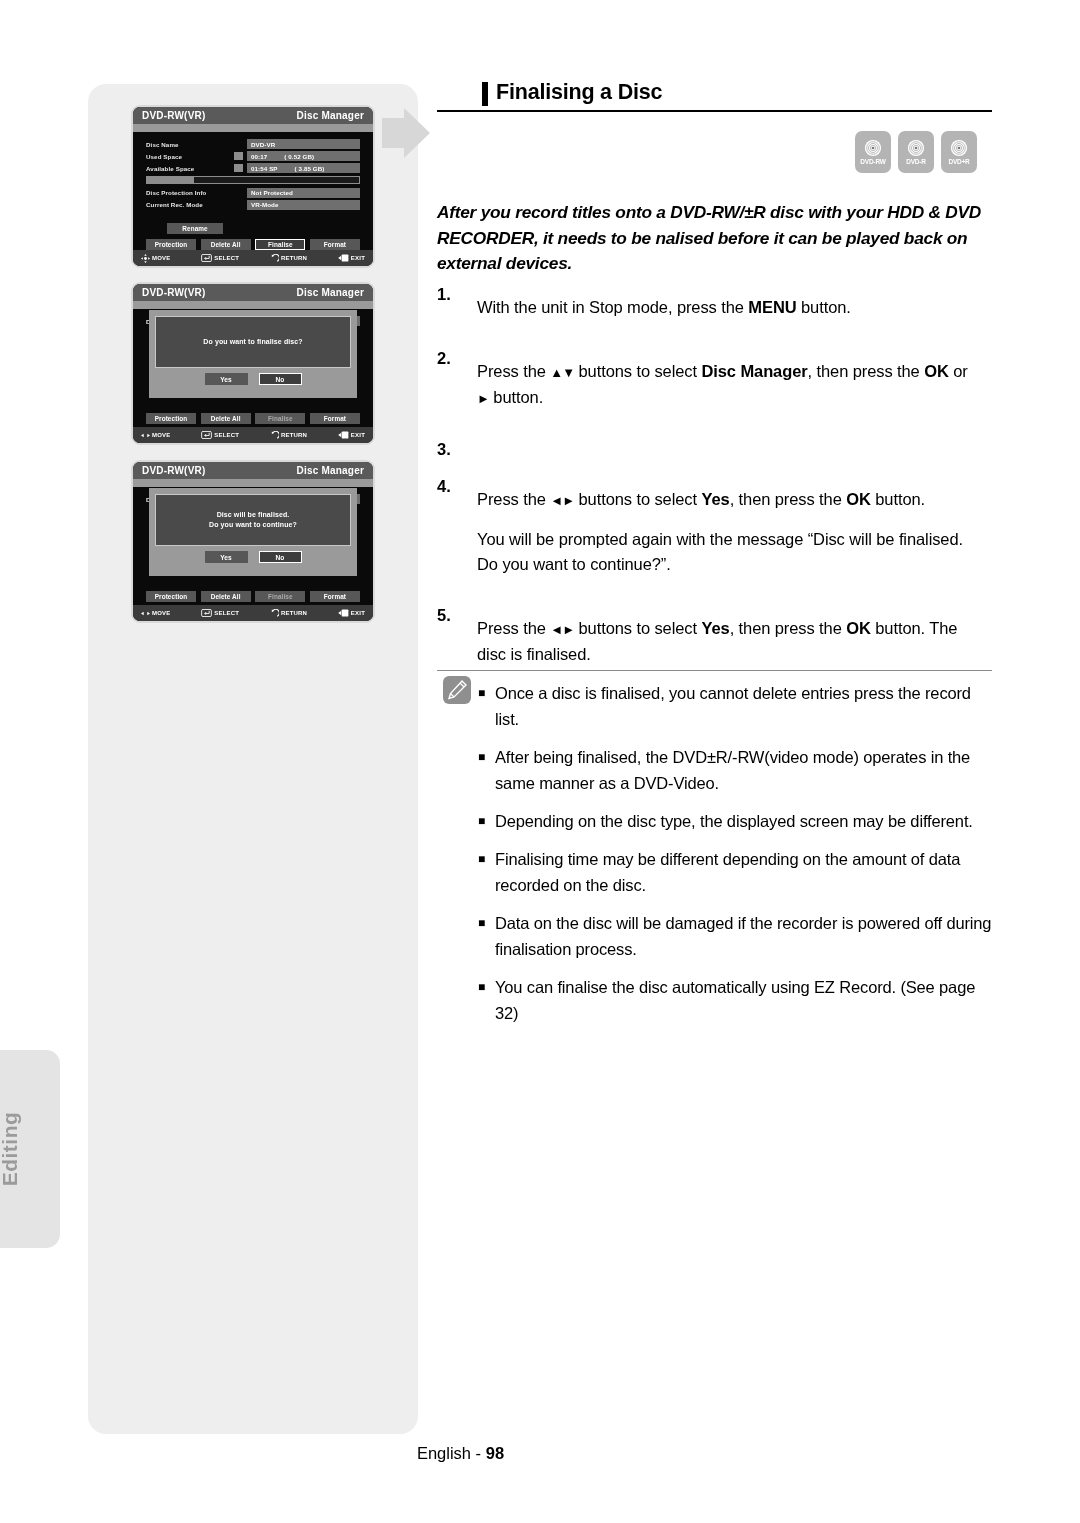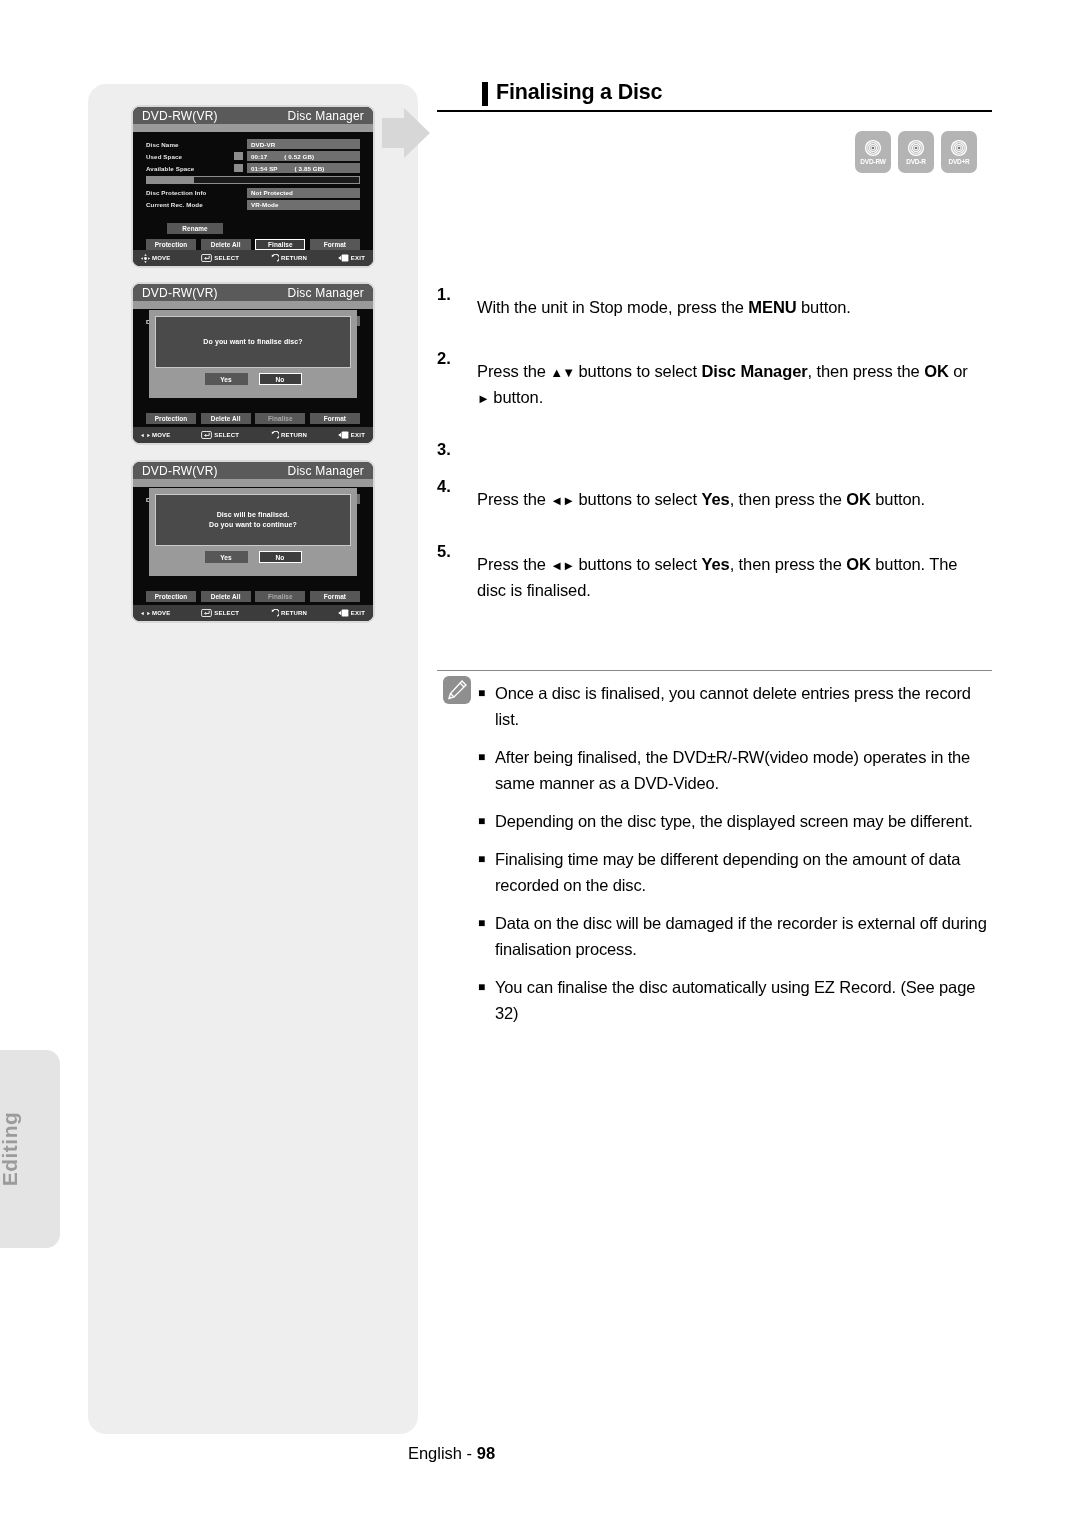--- a/index.html
+++ b/index.html
@@ -66,21 +66,21 @@
   .osd-3 { top: 460px;  height: 163px; }
 
   .osd-title {
     height: 17px;
     background: #5a5a5a;
     display: flex; align-items: center; justify-content: space-between;
     padding: 0 9px;
   }
   .osd-title .t-left,
   .osd-title .t-right {
-    font-size: 12px; font-weight: normal; color: #ffffff; letter-spacing: .2px;
+    font-size: 10px; font-weight: bold; color: #ffffff; letter-spacing: .2px;
   }
   .osd-subbar { height: 8px; background: #9a9a9a; }
 
   .osd-body { position: relative; padding: 7px 13px 0 13px; }
 
   .row { display: flex; align-items: center; height: 10.5px; margin-bottom: 1.5px; }
   .row .lbl {
     width: 88px; font-size: 6.2px; font-weight: bold; color: #e6e6e6; letter-spacing: .1px;
   }
   .row .sw { width: 9px; height: 8px; background: #8d8d8d; margin-right: 4px; }
@@ -209,21 +209,21 @@
   }
   .note {
     display: flex; margin-bottom: 12px;
   }
   .note .bullet {
     width: 17px; flex: none; font-size: 12px; line-height: 26px; color: #000;
   }
   .note .txt { flex: 1; font-size: 16.5px; line-height: 26px; letter-spacing: -.15px; }
 
   .footer {
-    position: absolute; left: 8px; top: 1444px; width: 859px;
+    position: absolute; left: 17px; top: 1444px; width: 859px;
     text-align: center; font-size: 16.5px; padding-left: 28px;
   }
   .footer b { font-weight: bold; }
 </style>
 </head>
 <body>
 
 <div class="page">
 
   <div class="side-tab">
@@ -499,20 +499,21 @@
         <circle cx="10" cy="10" r="9" fill="#fff"></circle>
         <circle cx="10" cy="10" r="7" fill="none" stroke="#b4b4b4" stroke-width="1"></circle>
         <circle cx="10" cy="10" r="5" fill="none" stroke="#b4b4b4" stroke-width="1"></circle>
         <circle cx="10" cy="10" r="3" fill="none" stroke="#b4b4b4" stroke-width="1"></circle>
         <circle cx="10" cy="10" r="1.5" fill="#777"></circle>
       </svg>
       <div class="lbl">DVD+R</div>
     </div>
   </div>
 
+  <div class="intro">After you record titles onto a DVD-RW/±R disc with your HDD &amp; DVD RECORDER, it needs to be  nalised before it can be played back on external devices.</div>
 
   <div class="steps" id="steps-container">
       <div class="step">
         <div class="num">1.</div>
         <div class="body">
           <p><span>With the unit in Stop mode, press the </span><b>MENU</b><span> button.</span></p>
         </div>
       </div>
       <div class="step gap">
         <div class="num">2.</div>
@@ -522,20 +523,21 @@
       </div>
       <div class="step gap">
         <div class="num">3.</div>
         <div class="body">
         </div>
       </div>
       <div class="step gap">
         <div class="num">4.</div>
         <div class="body">
           <p><span>Press the </span><span class="arw">◄►</span><span> buttons to select </span><b>Yes</b><span>, then press the </span><b>OK</b><span> button.</span></p>
+          <p class="extra">You will be prompted again with the message “Disc will be finalised. Do you want to continue?”.</p>
         </div>
       </div>
       <div class="step gap">
         <div class="num">5.</div>
         <div class="body">
           <p><span>Press the </span><span class="arw">◄►</span><span> buttons to select </span><b>Yes</b><span>, then press the </span><b>OK</b><span> button. The disc is finalised.</span></p>
         </div>
       </div>
     </div>
 
@@ -559,21 +561,21 @@
       <div class="note">
         <div class="bullet">■</div>
         <div class="txt">Depending on the disc type, the displayed screen may be different.</div>
       </div>
       <div class="note">
         <div class="bullet">■</div>
         <div class="txt">Finalising time may be different depending on the amount of data recorded on the disc.</div>
       </div>
       <div class="note">
         <div class="bullet">■</div>
-        <div class="txt">Data on the disc will be damaged if the recorder is external off during finalisation process.</div>
+        <div class="txt">Data on the disc will be damaged if the recorder is powered off during finalisation process.</div>
       </div>
       <div class="note">
         <div class="bullet">■</div>
         <div class="txt">You can finalise the disc automatically using EZ Record. (See page 32)</div>
       </div>
     </div>
 
   <div class="footer">
     <span>English - </span><b>98</b>
   </div>

